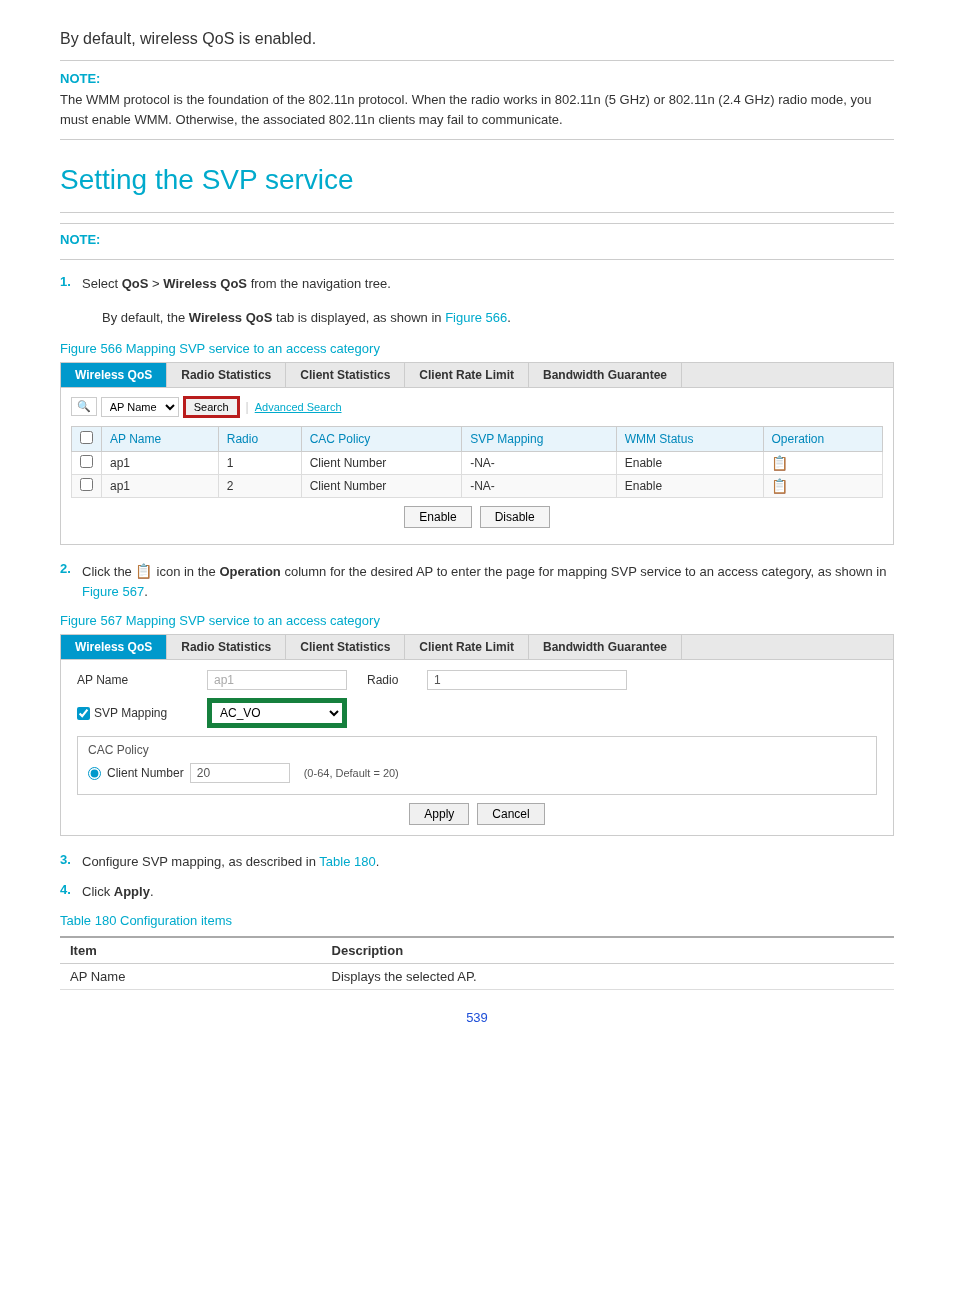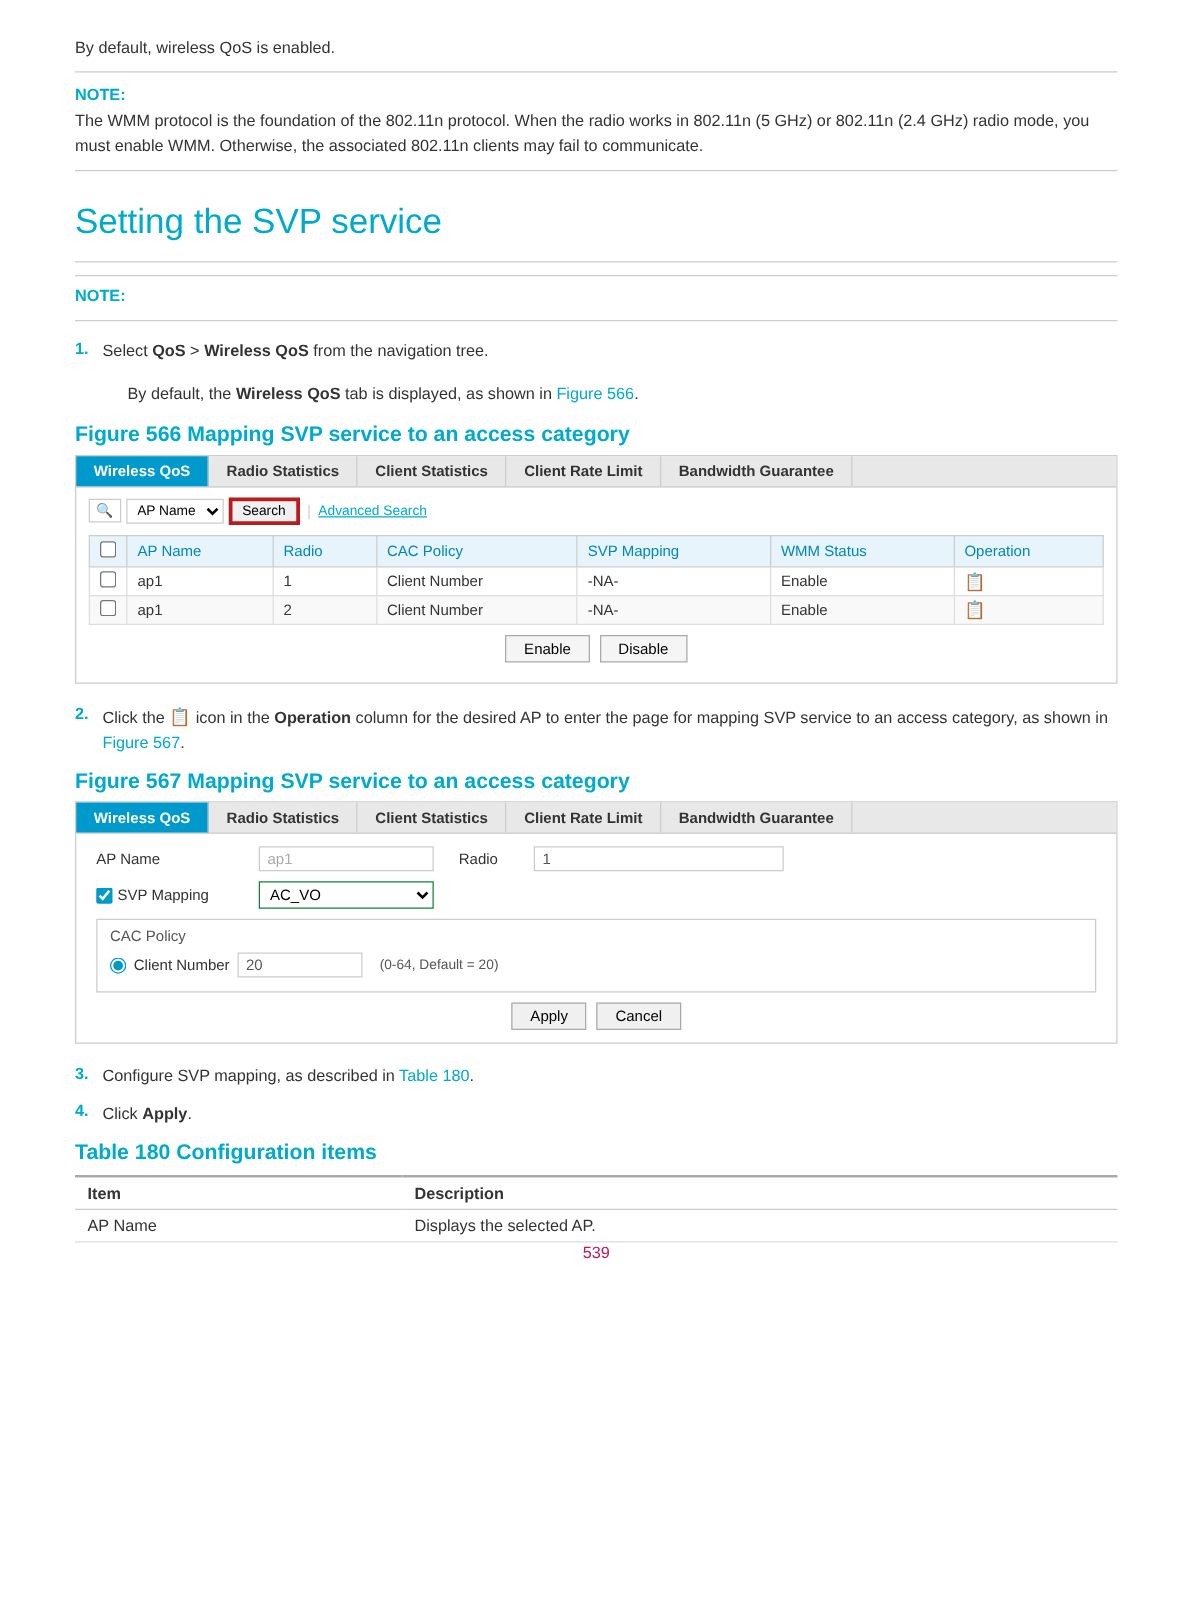--- a/index.html
+++ b/index.html
@@ -7,21 +7,21 @@
       font-family: Arial, sans-serif;
       font-size: 13px;
       color: #333;
       background: #fff;
       width: 954px;
       min-height: 1296px;
       padding: 30px 60px;
     }
 
     .intro-text {
-      font-size: 13px;
+      font-size: 16px;
       color: #333;
       margin-bottom: 12px;
     }
 
     .divider {
       border: none;
       border-top: 1px solid #ccc;
       margin: 10px 0;
     }
 
@@ -66,22 +66,22 @@
     .step-indent {
       margin-left: 20px;
       font-size: 13px;
       color: #333;
       margin-top: 16px;
       margin-bottom: 4px;
     }
 
     .figure-label {
       color: #00aacc;
-      font-weight: bold;
-      font-size: 17px;
+      font-weight: normal;
+      font-size: 13px;
       margin: 12px 0 6px 0;
     }
 
     
     .ui-box {
       border: 1px solid #ccc;
       margin-bottom: 16px;
       background: #fff;
       font-size: 12px;
     }
@@ -216,21 +216,21 @@
       width: 140px;
       background: #fff;
       color: #555;
     }
 
     .form-input-wide {
       width: 200px;
     }
 
     .form-select {
-      border: 1px solid #15803d;
+      border: 5px solid #15803d;
       padding: 2px 4px;
       font-size: 12px;
       width: 140px;
       background: #fff;
     }
 
     .cac-group {
       border: 1px solid #ccc;
       margin: 6px 0;
       padding: 6px 10px;
@@ -301,22 +301,23 @@
       background: #fff;
     }
 
     .config-table td {
       border-bottom: 1px solid #ddd;
       padding: 5px 10px;
     }
 
     .page-num {
       text-align: center;
-      color: #be185d;
-      font-size: 13px;
+      color: #1d4ed8;
+      font-size: 13px;
+      margin-top: 20px;
     }
 
     .op-icon {
       font-size: 14px;
     }
 
     .radio-btn {
       accent-color: #0099cc;
     }
   </style>

